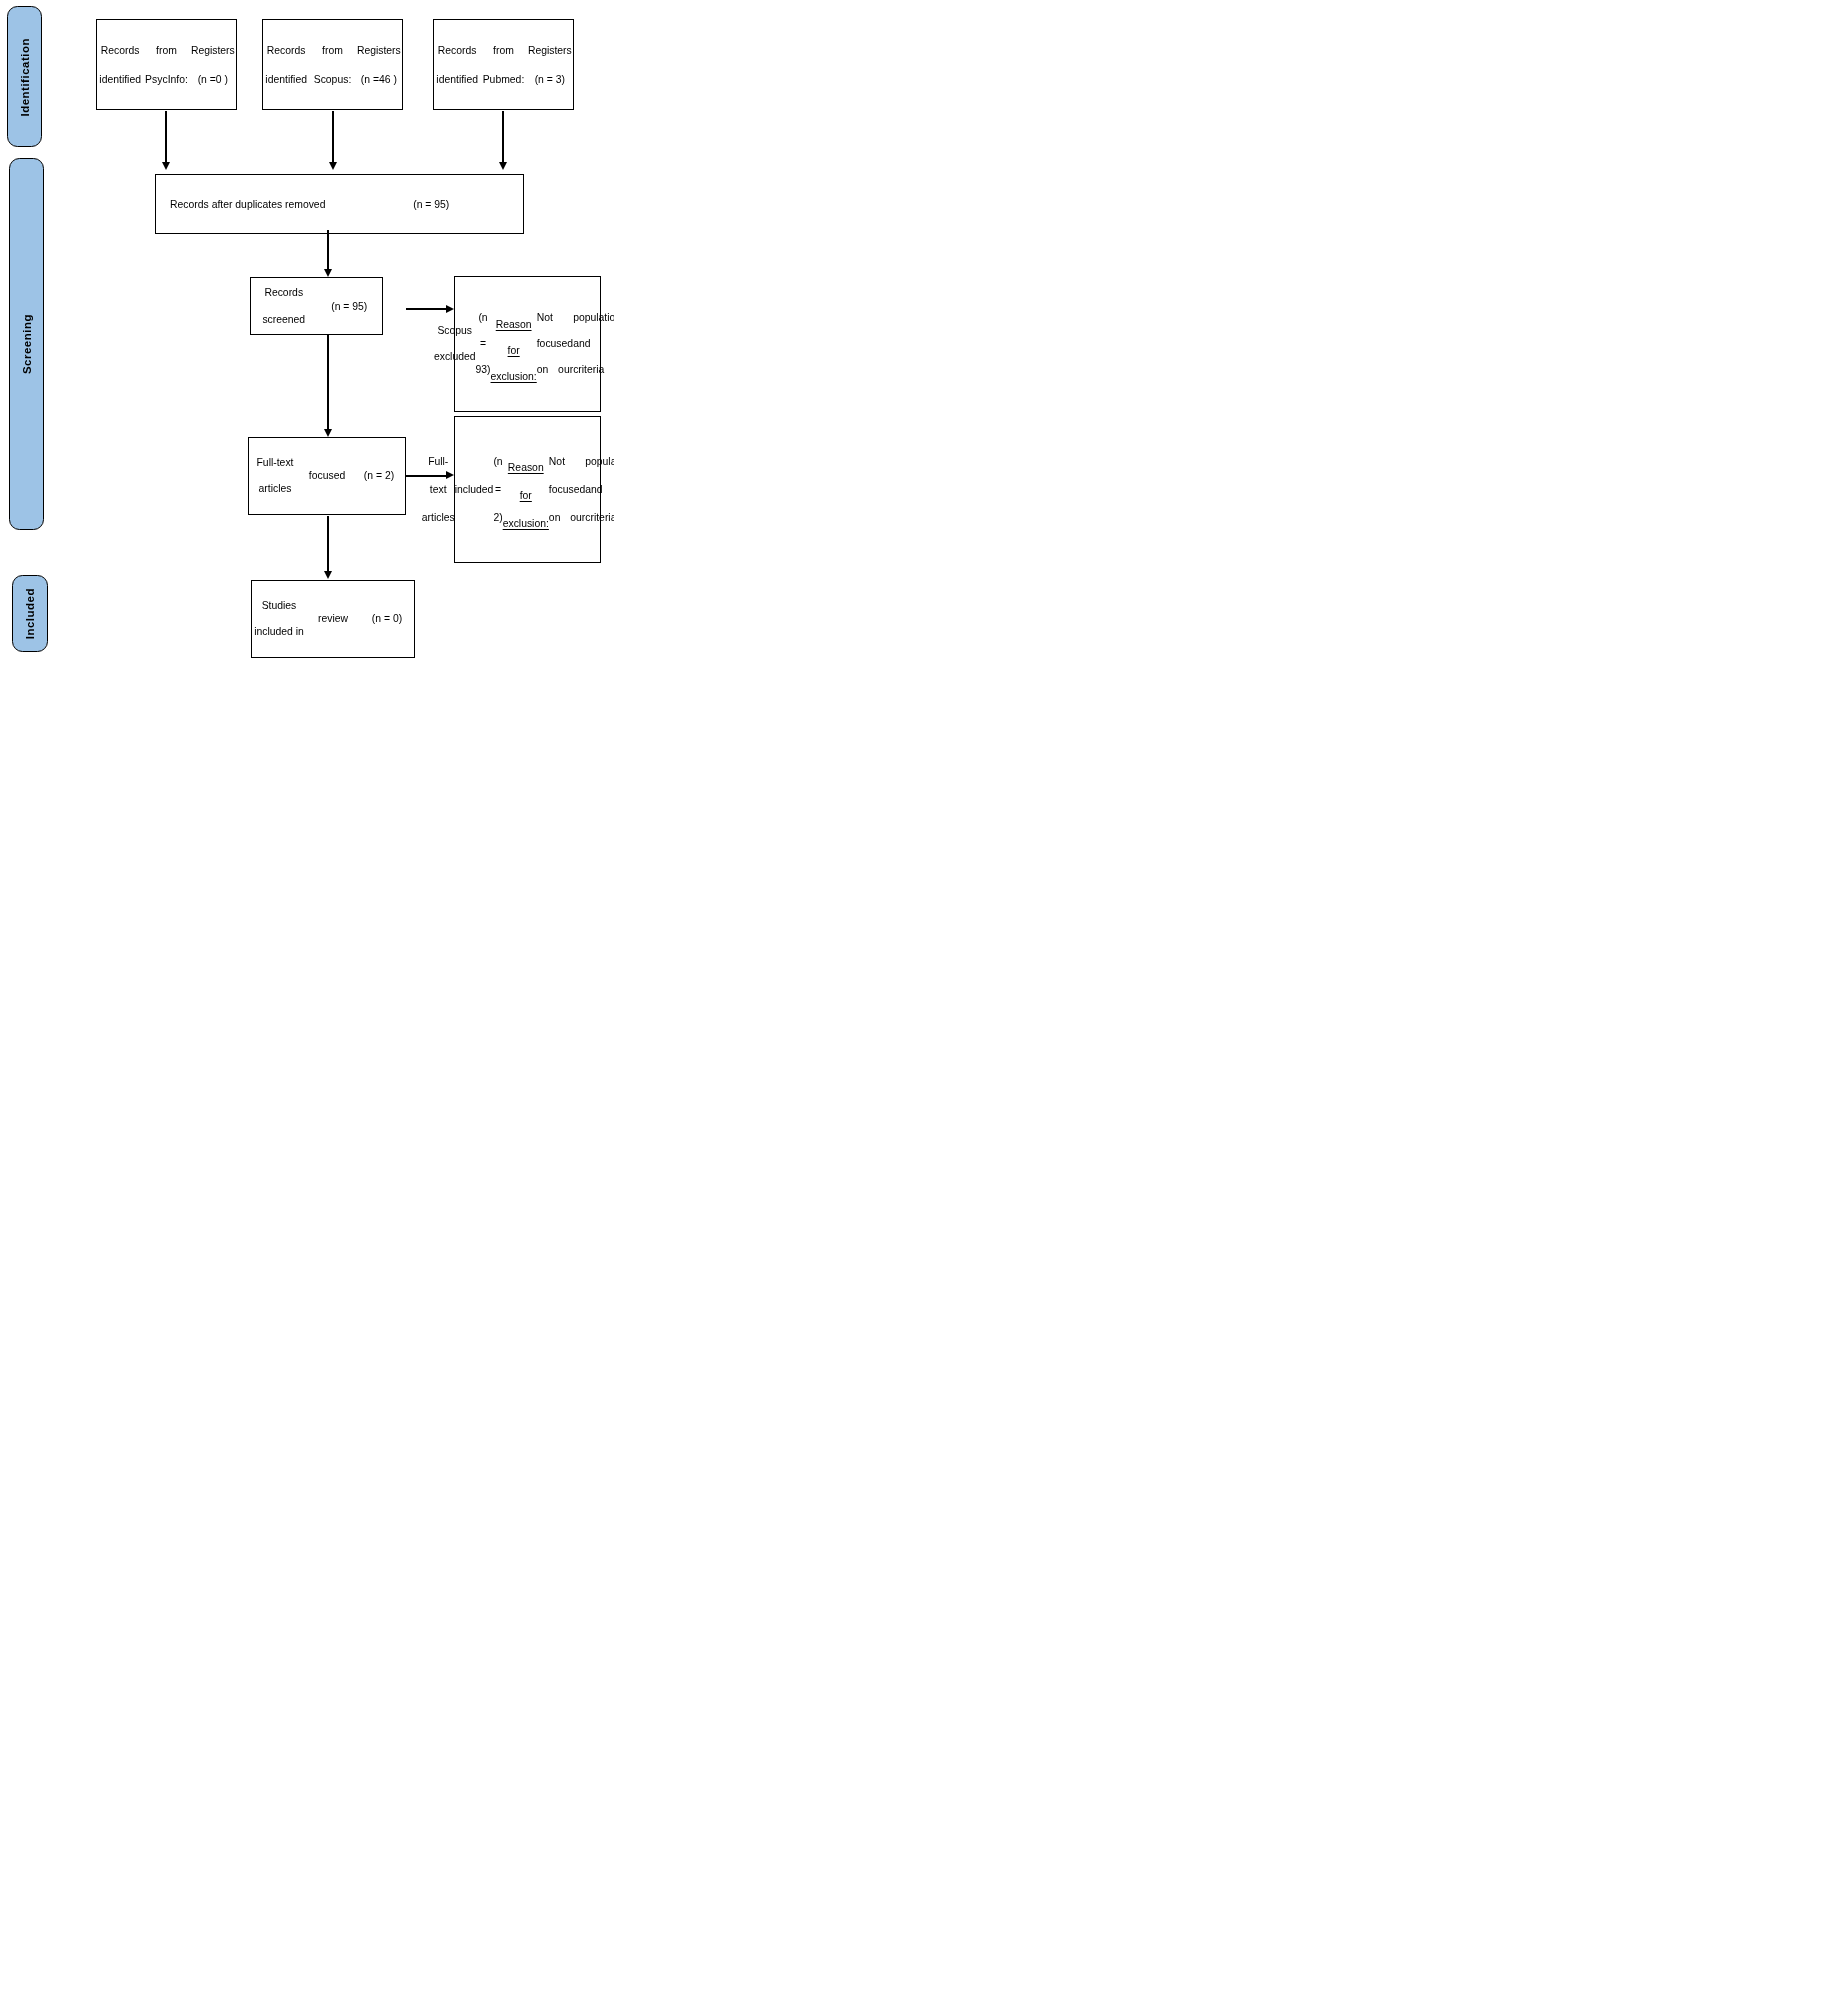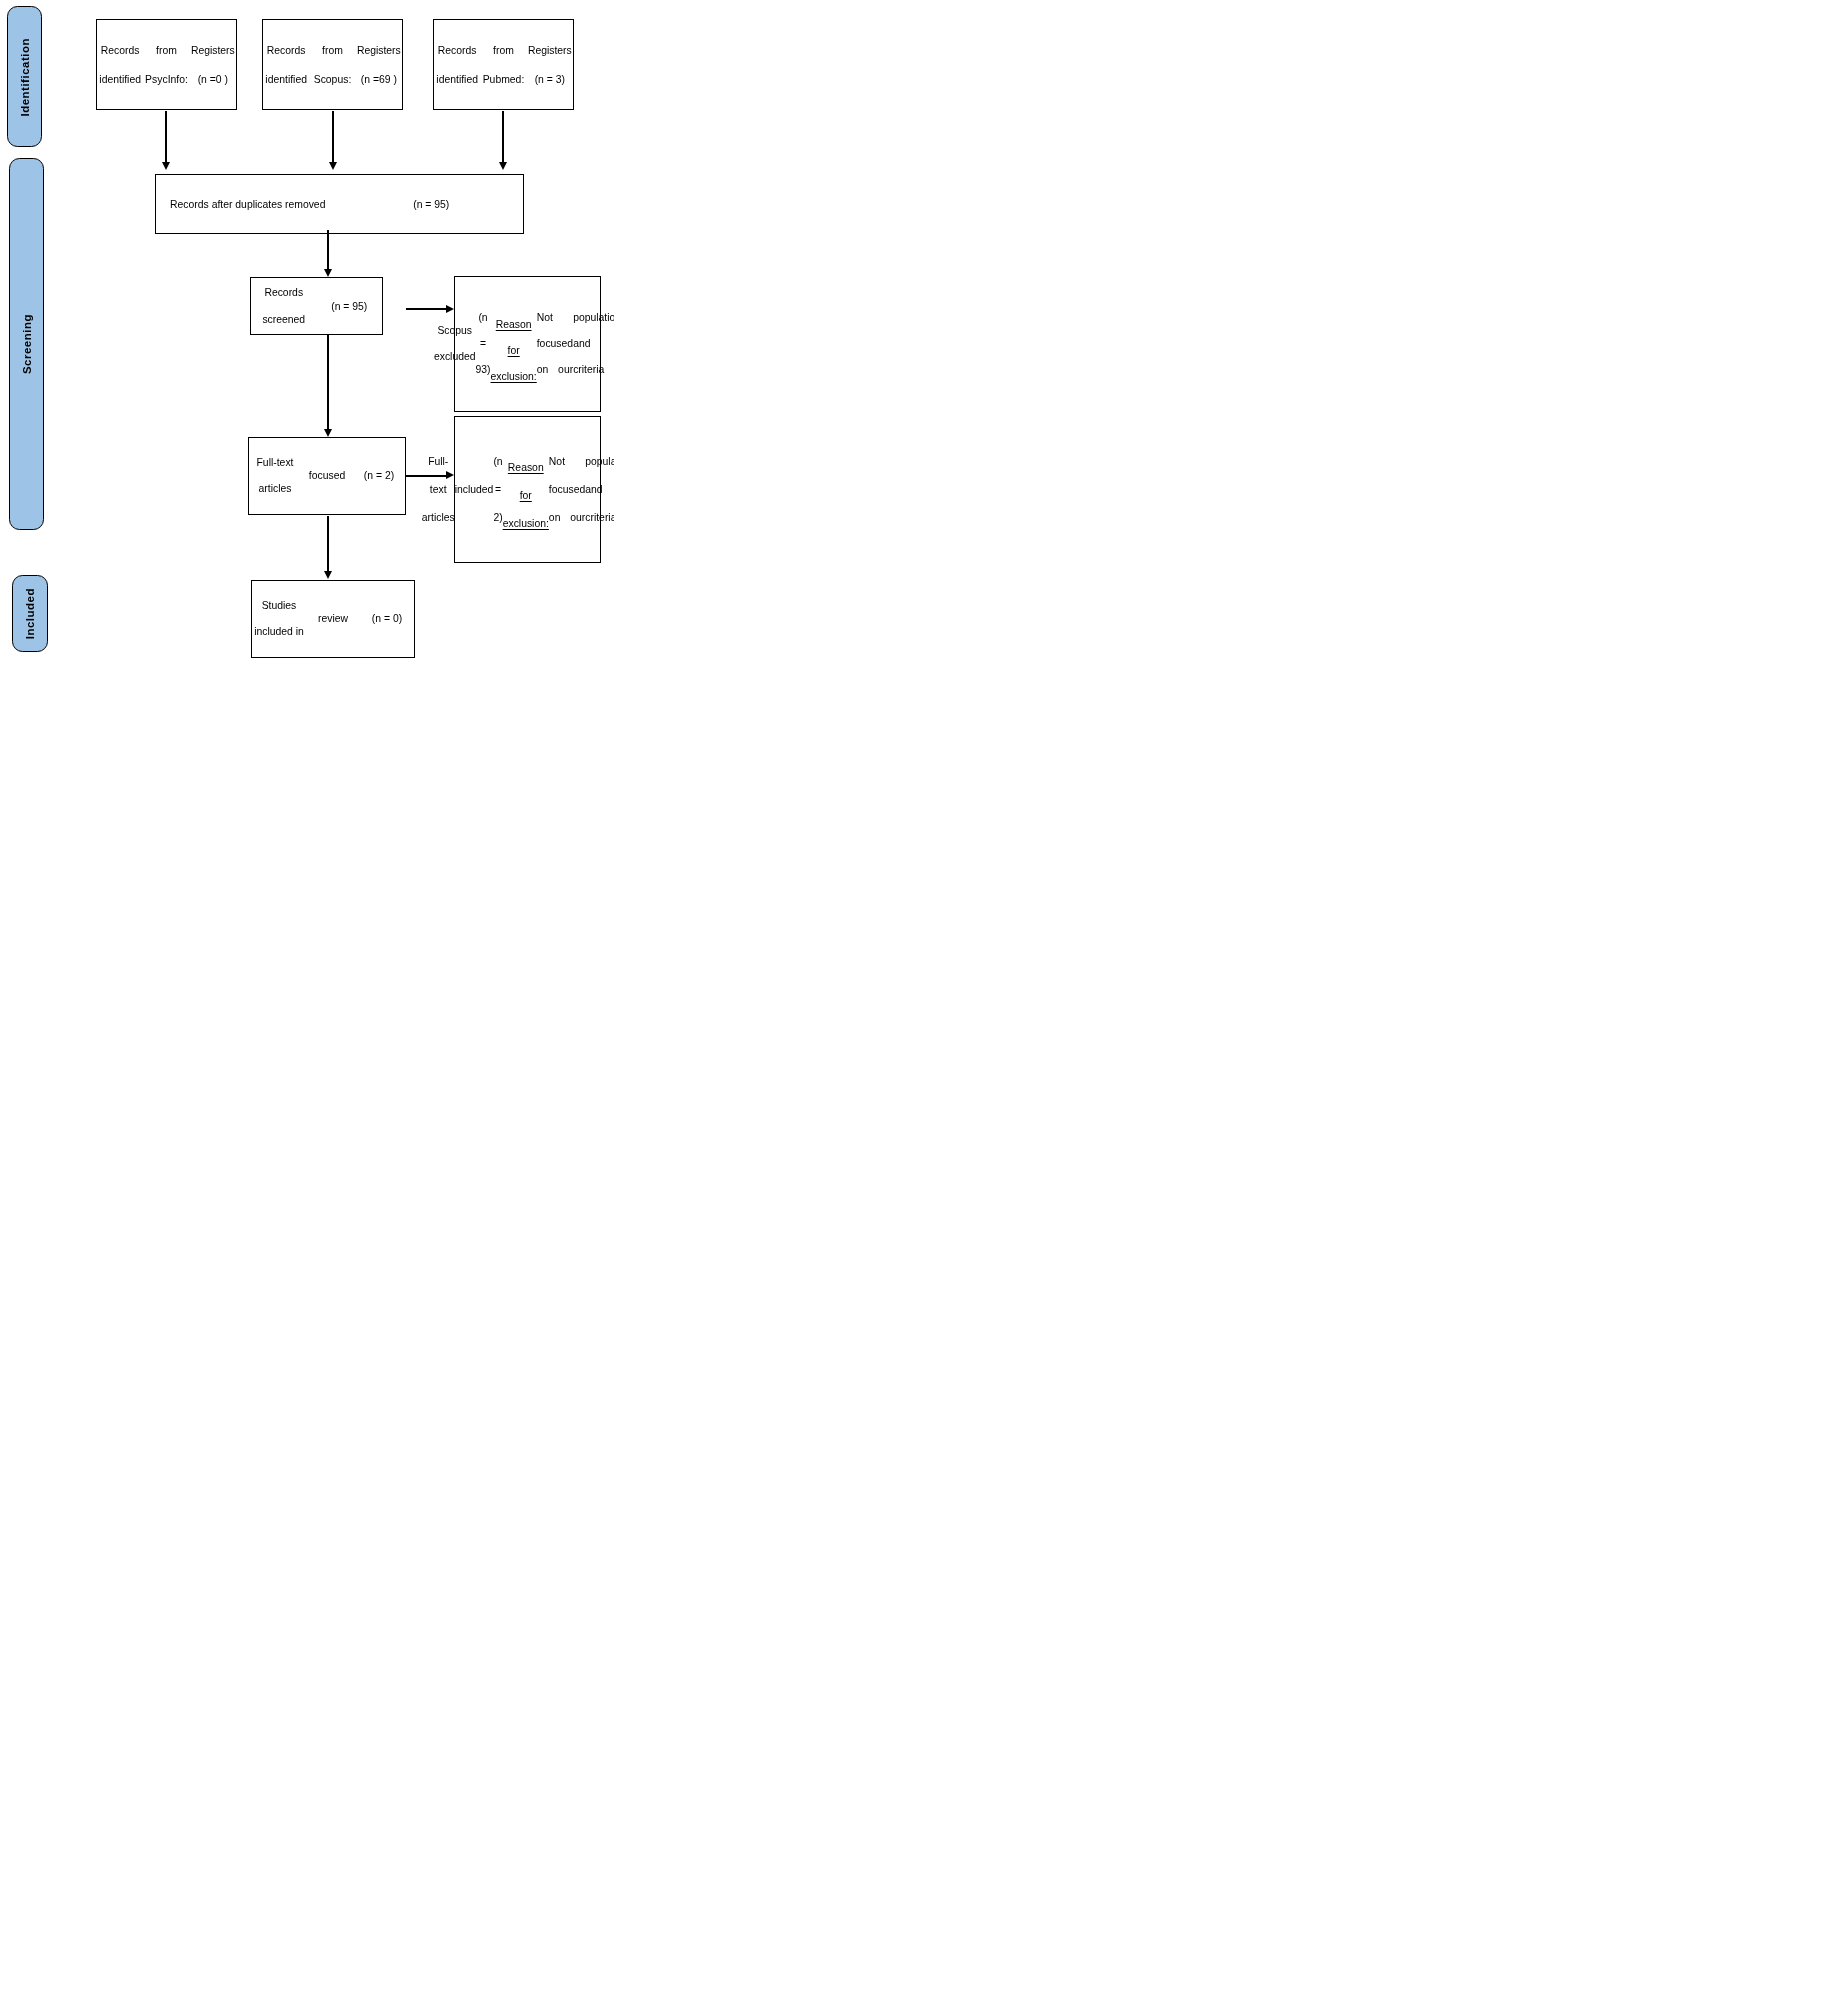--- a/index.html
+++ b/index.html
@@ -96,21 +96,21 @@
 
   <div class="fbox tall" style="left:96px; top:19.3px; width:141px; height:91px;">
     <div class="line">Records identified</div>
     <div class="line">from PsycInfo:</div>
     <div class="line">Registers (n =0 )</div>
   </div>
 
   <div class="fbox tall" style="left:262px; top:19.3px; width:141px; height:91px;">
     <div class="line">Records identified</div>
     <div class="line">from Scopus:</div>
-    <div class="line">Registers (n =69 )</div>
+    <div class="line">Registers (n =46 )</div>
   </div>
 
   <div class="fbox tall" style="left:433px; top:19.3px; width:141px; height:91px;">
     <div class="line">Records identified</div>
     <div class="line">from Pubmed:</div>
     <div class="line">Registers (n = 3)</div>
   </div>
 
   <div class="fbox" style="left:155px; top:174px; width:369px; height:60px;">
     <div class="line">Records after duplicates removed</div>

